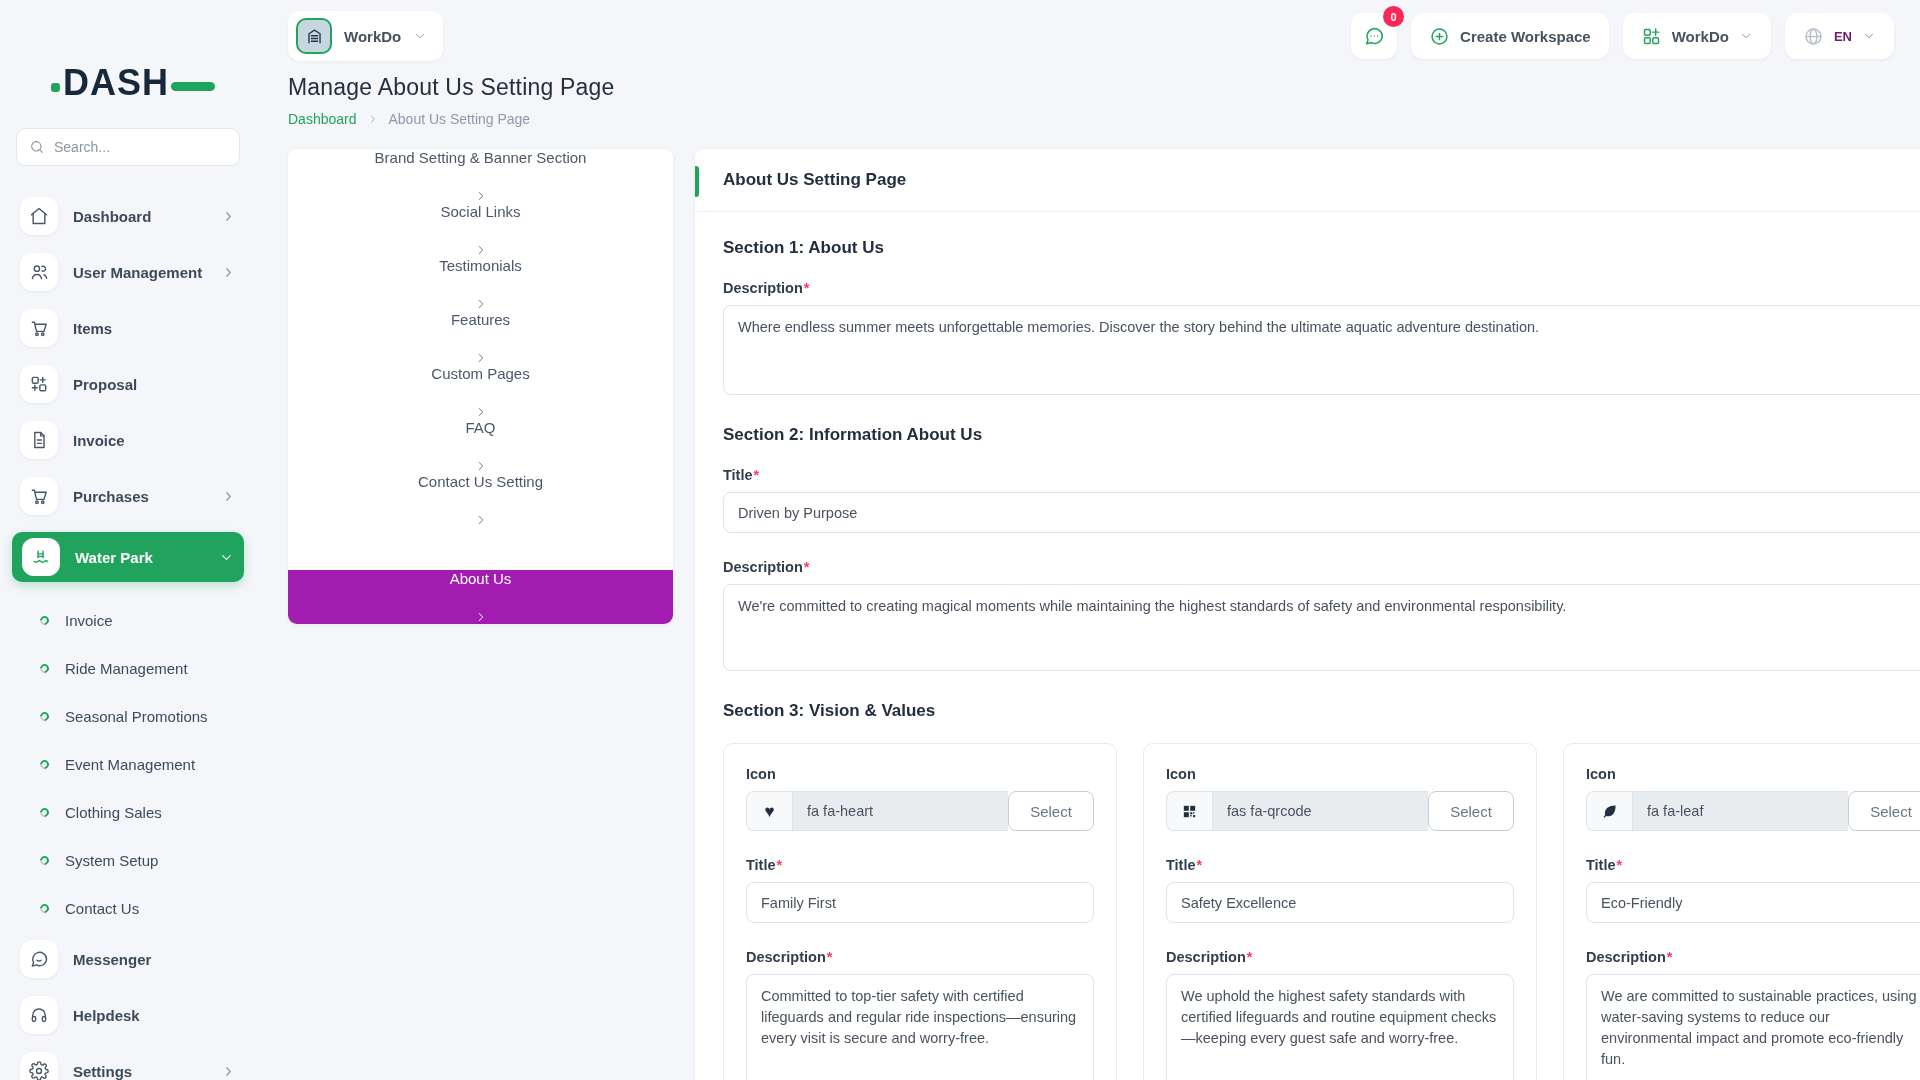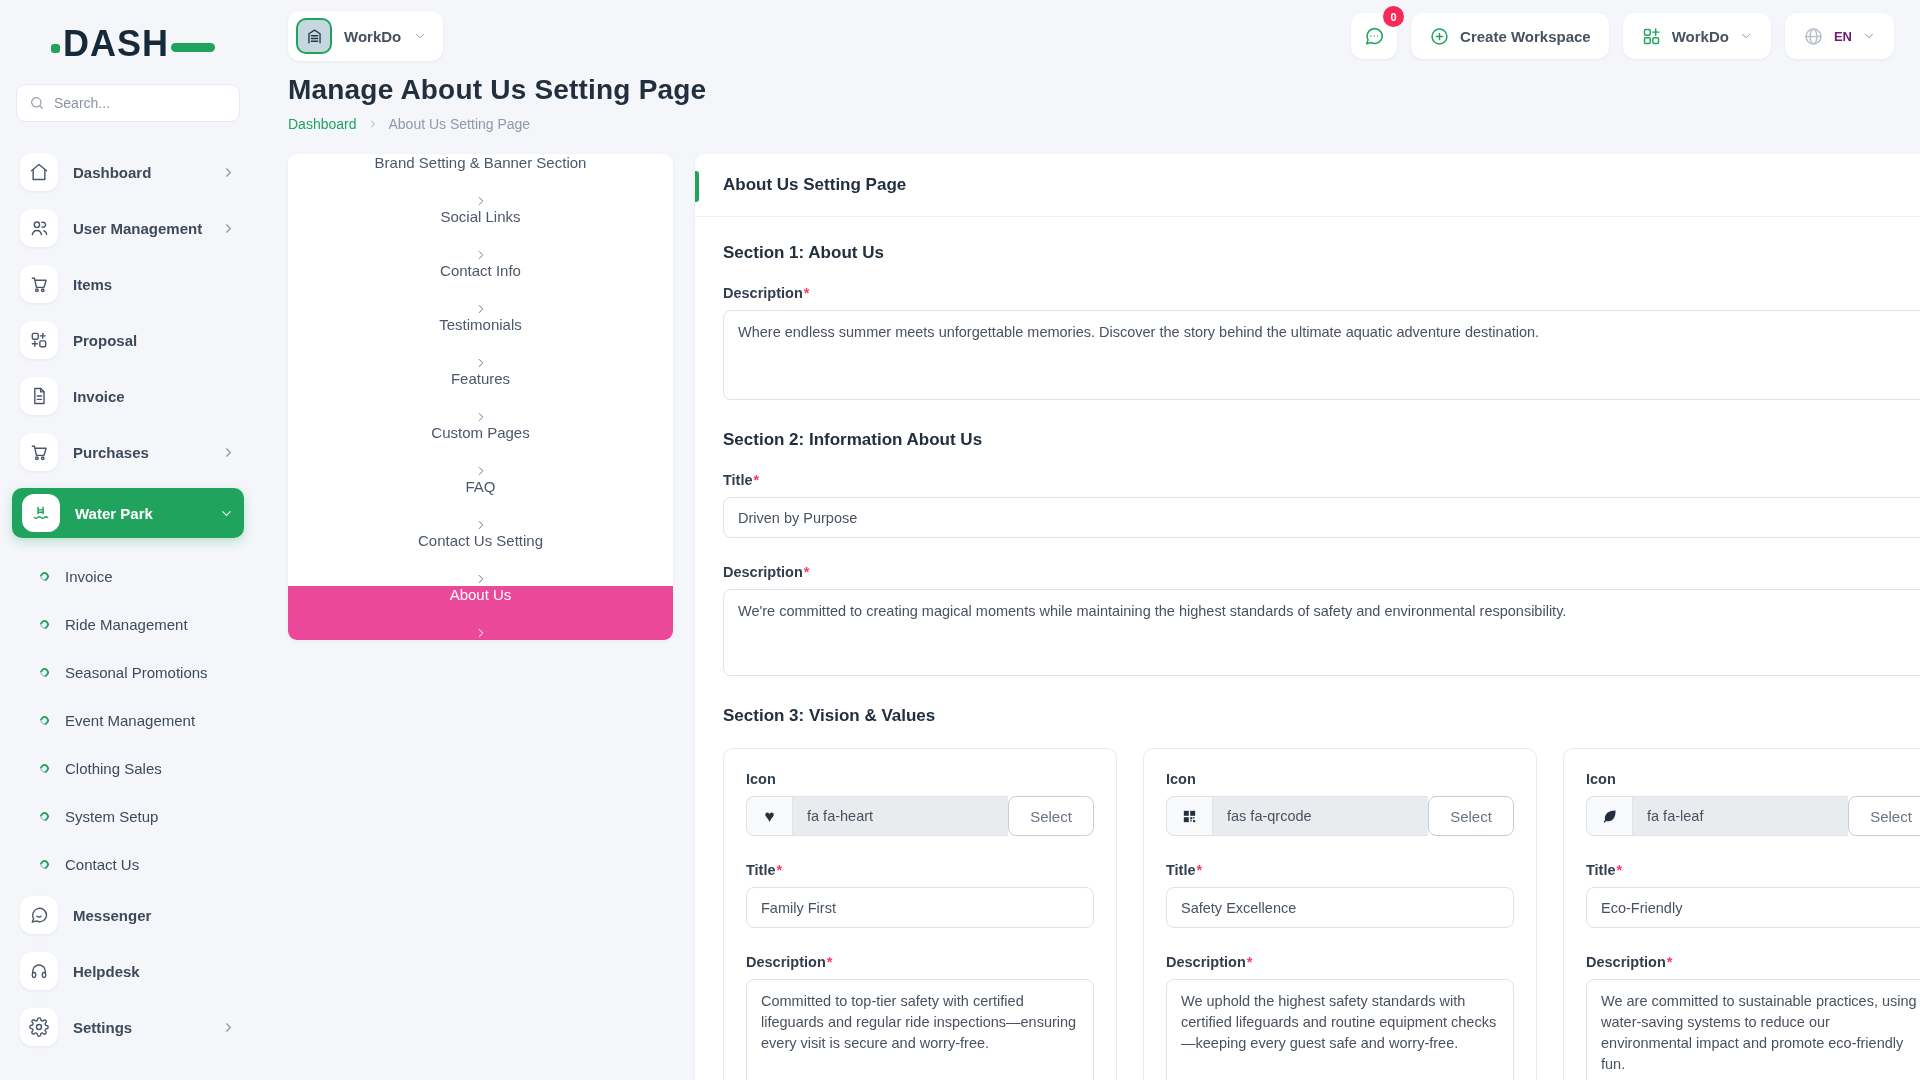--- a/index.html
+++ b/index.html
@@ -5,21 +5,21 @@
   * { margin:0; padding:0; box-sizing:border-box; }
   html,body { width:1920px; height:1080px; overflow:hidden; }
   body {
     font-family:"Liberation Sans","DejaVu Sans",sans-serif;
     background:#f4f6fa; color:#222f3e;
   }
   svg.ic { width:20px; height:20px; fill:none; stroke:currentColor; stroke-width:1.7; stroke-linecap:round; stroke-linejoin:round; display:block; }
 
   
   .sidebar { position:fixed; left:0; top:0; width:256px; height:1080px; background:#f4f6fa; padding:18px 14px 0 14px; overflow:hidden; }
-  .logo { display:flex; justify-content:center; align-items:center; height:52px; margin-bottom:14px; }
+  .logo { display:flex; justify-content:center; align-items:flex-start; height:52px; margin-bottom:14px;margin-top:44px; }
   .logo-text { font-size:36px; font-weight:800; letter-spacing:1px; color:#15293b; position:relative; padding:0 34px 0 10px; }
   .logo-text::before { content:""; position:absolute; left:-2px; top:21px; width:9px; height:9px; border-radius:3px; background:#20a45d; }
   .logo-text::after { content:""; position:absolute; right:-12px; top:20px; width:44px; height:9px; border-radius:5px; background:#20a45d; }
   .search-box { display:flex; align-items:center; gap:9px; background:#fff; border:1px solid #e4e8f0; border-radius:9px; height:38px; padding:0 12px; margin:0 2px 30px 2px; color:#8b94a3; }
   .search-box input { border:none; outline:none; flex:1; font-size:14px; color:#49525f; background:transparent; font-family:inherit; }
   .search-box input::placeholder { color:#8b94a3; }
   .nav-item { display:flex; align-items:center; gap:15px; height:40px; margin-bottom:16px; padding:0 6px; cursor:pointer; }
   .nav-tile { width:38px; height:38px; background:#fff; border-radius:12px; display:flex; align-items:center; justify-content:center; color:#4b5769; box-shadow:0 1px 3px rgba(25,39,62,.07); flex:none; }
   .nav-label { font-size:15px; font-weight:600; color:#3e4a5a; flex:1; }
   .nav-chev { color:#8b94a3; }
@@ -44,35 +44,35 @@
   .chev-down svg.ic { width:14px; height:14px; }
   .top-right { display:flex; align-items:center; gap:14px; }
   .icon-btn { position:relative; width:46px; height:46px; background:#fff; border-radius:12px; display:flex; align-items:center; justify-content:center; color:#20a45d; box-shadow:0 1px 3px rgba(25,39,62,.06); cursor:pointer; }
   .badge { position:absolute; top:-7px; right:-7px; min-width:21px; height:21px; border-radius:50%; background:#f8285a; color:#fff; font-size:11px; font-weight:700; display:flex; align-items:center; justify-content:center; }
   .top-pill { display:flex; align-items:center; gap:10px; height:46px; background:#fff; border-radius:12px; padding:0 18px; box-shadow:0 1px 3px rgba(25,39,62,.06); cursor:pointer; }
   .top-pill .green { color:#20a45d; }
   .top-pill .gray { color:#b9c0cc; }
   .lang-text { font-size:13px; font-weight:700; color:#701a75; }
 
   .page-head { padding:14px 50px 0 32px; }
-  .page-title { font-size:28px; font-weight:700; color:#222f3e; letter-spacing:.2px; }
+  .page-title { font-size:23px; font-weight:400; color:#222f3e; letter-spacing:.2px; }
   .breadcrumb { display:flex; align-items:center; gap:10px; margin-top:10px; font-size:14px; }
   .crumb-link { color:#20a45d; cursor:pointer; }
   .crumb-sep { color:#9aa3b0; }
   .crumb-sep svg.ic { width:12px; height:12px; }
   .crumb-current { color:#8f99a8; }
 
   .content { display:flex; align-items:flex-start; gap:22px; padding:22px 50px 0 32px; }
 
   
   .submenu { width:385px; background:#fff; border-radius:9px; box-shadow:0 1px 4px rgba(25,39,62,.06); overflow:hidden; flex:none; }
   .submenu-row { display:flex; align-items:center; justify-content:space-between; height:54px; padding:0 26px; font-size:15px; color:#4c586a; cursor:pointer;flex-direction:column; }
   .submenu-row .row-chev { color:#6d7686; }
   .submenu-row .row-chev svg.ic { width:14px; height:14px; }
-  .submenu-row.active { background:#ec4899; color:#fff; }
+  .submenu-row.active { background:#a21caf; color:#fff;margin-top:43px; }
   .submenu-row.active .row-chev { color:#fff; }
 
   
   .panel { flex:1; background:#fff; border-radius:9px; box-shadow:0 1px 4px rgba(25,39,62,.06); min-height:960px; }
   .panel-head { position:relative; padding:21px 28px; border-bottom:1px solid #edf0f4; }
   .panel-head::before { content:""; position:absolute; left:0; top:17px; width:4px; height:31px; background:#20a45d; border-radius:0 3px 3px 0; }
   .panel-title { font-size:17px; font-weight:700; color:#222f3e; }
   .panel-body { padding:26px 28px; }
   .sec-heading { font-size:17px; font-weight:700; color:#222f3e; margin-bottom:22px; }
   .field { margin-bottom:26px; }
@@ -376,28 +376,20 @@
       </div>
       <div class="submenu-row">
         <span>Social Links</span>
         <span class="row-chev">
             <svg class="ic" viewBox="0 0 24 24">
               <path d="M9 6l6 6-6 6"></path>
             </svg>
           </span>
       </div>
       <div class="submenu-row">
-        <span>Contact Info</span>
-        <span class="row-chev">
-            <svg class="ic" viewBox="0 0 24 24">
-              <path d="M9 6l6 6-6 6"></path>
-            </svg>
-          </span>
-      </div>
-      <div class="submenu-row">
         <span>Testimonials</span>
         <span class="row-chev">
             <svg class="ic" viewBox="0 0 24 24">
               <path d="M9 6l6 6-6 6"></path>
             </svg>
           </span>
       </div>
       <div class="submenu-row">
         <span>Features</span>
         <span class="row-chev">

